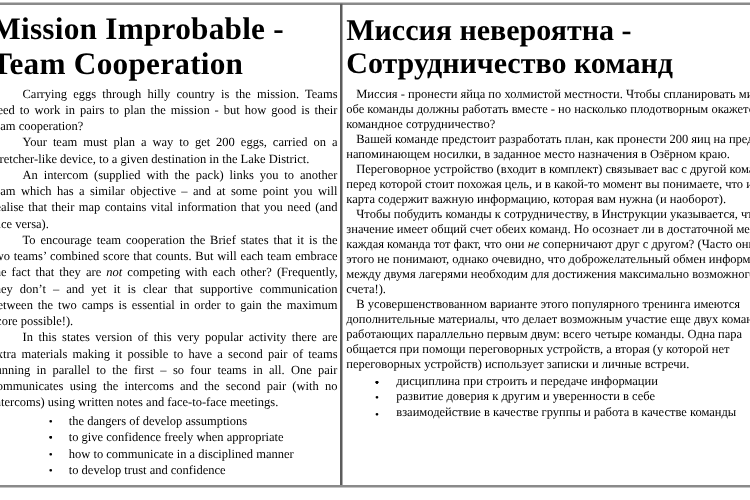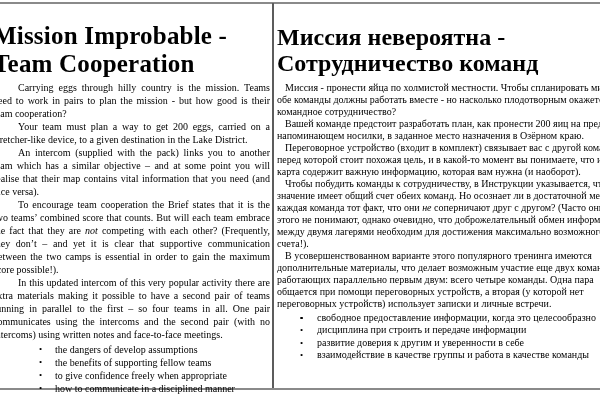--- a/index.html
+++ b/index.html
@@ -5,21 +5,21 @@
   html,body{margin:0;padding:0;}
   body{
     width:600px;height:400px;position:relative;overflow:hidden;
     background:#ffffff;color:#000000;
     font-family:"Liberation Serif", serif;
   }
   .hline{position:absolute;left:0;right:0;height:2px;background:#8a8a8a;}
   .hline.top{top:2px;}
   .hline.bottom{top:388px;}
   .vline{position:absolute;left:272px;top:3px;height:386px;width:2px;background:#5c5c5c;}
-  .cell{position:absolute;top:20px;height:376px;overflow:hidden;}
+  .cell{position:absolute;top:8px;height:376px;overflow:hidden;}
   .cell.left{left:0;width:270px;}
   .cell.right{left:277px;width:323px;}
   .cell.left .inner{margin-left:-7px;width:277px;}
   .cell.right .inner{width:352px;}
   h1{margin:0;font-weight:bold;}
   .title-en{margin-top:2px;font-size:25px;line-height:28px;letter-spacing:0.2px;}
   .title-ru{margin-top:4px;font-size:24px;line-height:26px;}
   .paras-en{margin-top:3px;}
   .paras-en p{margin:0;font-size:10px;line-height:13px;text-align:justify;text-indent:25px;}
   .paras-ru{margin-top:6px;}
@@ -46,25 +46,25 @@
     <div class="inner">
       <h1 class="title-en">
           <div>Mission Improbable -</div>
           <div>Team Cooperation</div>
         </h1>
       <div class="paras-en">
           <p class="runs"><span class="">Carrying eggs through hilly country is the mission. Teams need to work in pairs to plan the mission - but how good is their team cooperation?</span></p>
           <p class="runs"><span class="">Your team must plan a way to get 200 eggs, carried on a stretcher-like device, to a given destination in the Lake District.</span></p>
           <p class="runs"><span class="">An intercom (supplied with the pack) links you to another team which has a similar objective – and at some point you will realise that their map contains vital information that you need (and vice versa).</span></p>
           <p class="runs"><span class="">To encourage </span><span class="b ">team cooperation</span><span class=""> the Brief states that it is the two teams’ combined score that counts. But will each team embrace the fact that they are </span><span class="i">not</span><span class=""> competing with each other? (Frequently, they don’t – and yet it is clear that supportive communication between the two camps is essential in order to gain the maximum score possible!).</span></p>
-          <p class="runs"><span class="b ">In this updated intercom</span><span class=""> of this very popular activity there are extra materials making it possible to have a second pair of teams running in parallel to the first – so four teams in all. One pair communicates using the intercoms and the second pair (with no intercoms) using written notes and face-to-face meetings.</span></p>
+          <p class="runs"><span class="b ">In this states version</span><span class=""> of this very popular activity there are extra materials making it possible to have a second pair of teams running in parallel to the first – so four teams in all. One pair communicates using the intercoms and the second pair (with no intercoms) using written notes and face-to-face meetings.</span></p>
         </div>
       <div class="blist blist-en">
           <div class="brow"><span class="dot">•</span><span>the dangers of develop assumptions</span></div>
-          <div class="brow"><span class="dot">•</span><span>the benefits of supporting fellow teams</span></div>
+          <div class="brow"><span class="dot">•</span></div>
           <div class="brow"><span class="dot">•</span><span>to give confidence freely when appropriate</span></div>
           <div class="brow"><span class="dot">•</span><span>how to communicate in a disciplined manner</span></div>
           <div class="brow"><span class="dot">•</span><span>to develop trust and confidence</span></div>
         </div>
     </div>
   </div>
 
   <div class="cell right">
     <div class="inner">
       <h1 class="title-ru">
@@ -74,20 +74,20 @@
       <div class="paras-ru">
           <p class="runs"><span class="">Миссия - пронести яйца по холмистой местности. Чтобы спланировать миссию, обе команды должны работать вместе - но насколько плодотворным окажется их командное сотрудничество?</span></p>
           <p class="runs"><span class="">Вашей команде предстоит разработать план, как пронести 200 яиц на предмете, напоминающем носилки, в заданное место назначения в Озёрном краю.</span></p>
           <p class="runs"><span class="">Переговорное устройство (входит в комплект) связывает вас с другой командой, перед которой стоит похожая цель, и в какой-то момент вы понимаете, что их карта содержит важную информацию, которая вам нужна (и наоборот).</span></p>
           <p class="runs"><span class="">Чтобы </span><span class="b ">побудить команды к сотрудничеству</span><span class="">, в Инструкции указывается, что значение имеет общий счет обеих команд. Но осознает ли в достаточной мере каждая команда тот факт, что они </span><span class="i">не</span><span class=""> соперничают друг с другом? (Часто они этого не понимают, однако очевидно, что доброжелательный обмен информацией между двумя лагерями необходим для достижения максимально возможного счета!).</span></p>
           <p class="runs"><span class="b ">В усовершенствованном варианте</span><span class=""> этого популярного тренинга имеются дополнительные материалы, что делает возможным участие еще двух команд, работающих параллельно первым двум: всего четыре команды. Одна пара общается при помощи переговорных устройств, а вторая (у которой нет переговорных устройств) использует записки и личные встречи.</span></p>
         </div>
       <div class="blist blist-ru">
           <div class="brow"><span class="dot">•</span></div>
           <div class="brow"><span class="dot">•</span></div>
-          <div class="brow"><span class="dot">•</span><span>свободное предоставление информации, когда это целесообразно</span></div>
+          <div class="brow"><span class="dot">•</span></div>
           <div class="brow"><span class="dot">•</span><span>дисциплина при строить и передаче информации</span></div>
           <div class="brow"><span class="dot">•</span><span>развитие доверия к другим и уверенности в себе</span></div>
           <div class="brow"><span class="dot">•</span><span>взаимодействие в качестве группы и работа в качестве команды</span></div>
         </div>
     </div>
   </div>
 </div>
 
 </body></html>

